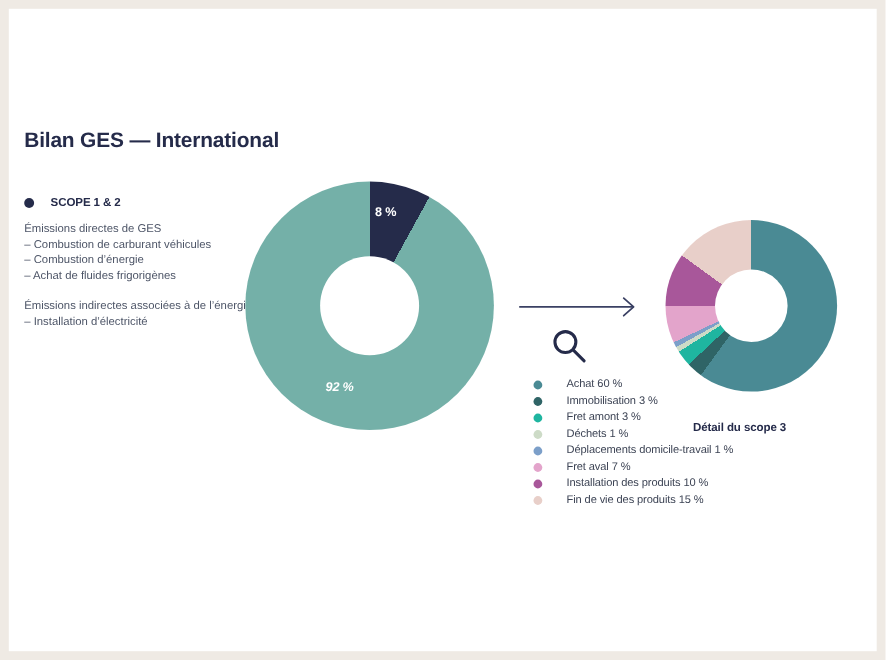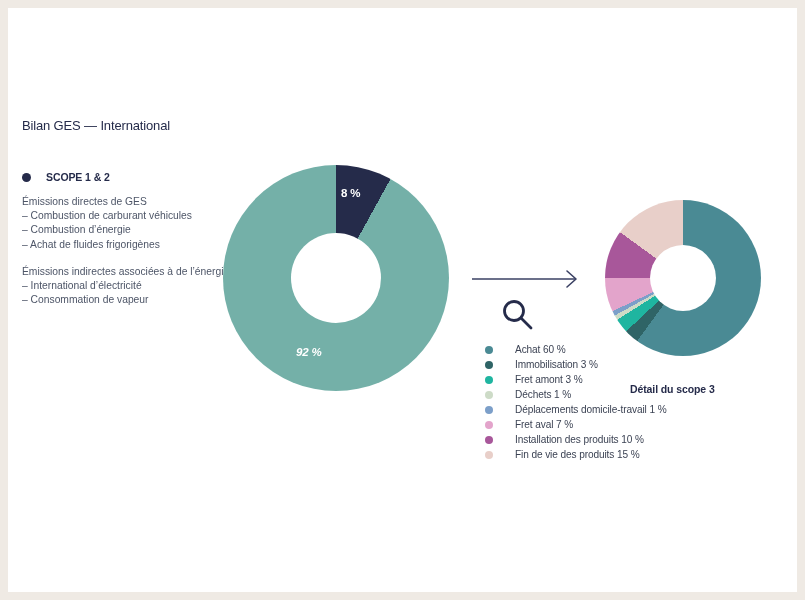--- a/index.html
+++ b/index.html
@@ -34,22 +34,22 @@
   }
 
   
   #left-panel {
     position: absolute;
     left: 14px;
     top: 110px;
     width: 210px;
   }
   #page-title {
-    font-size: 13px;
-    font-weight: normal;
+    font-size: 19px;
+    font-weight: bold;
     color: #252b4a;
     letter-spacing: -0.15px;
     margin: 0 0 38px 0;
     white-space: nowrap;
   }
   #scope12-heading {
     display: flex;
     align-items: center;
     gap: 15px;
     margin-bottom: 12px;
@@ -186,22 +186,21 @@
 
       <div class="text-group">
         <span class="lead">Émissions directes de GES</span>
         <span class="sub">– Combustion de carburant véhicules</span>
         <span class="sub">– Combustion d’énergie</span>
         <span class="sub">– Achat de fluides frigorigènes</span>
       </div>
 
       <div class="text-group">
         <span class="lead">Émissions indirectes associées à de l’énergie</span>
-        <span class="sub">– International d’électricité</span>
-        <span class="sub">– Consommation de vapeur</span>
+        <span class="sub">– Installation d’électricité</span>
       </div>
     </div>
 
     <div id="donut-main" class="donut" style="background: conic-gradient(rgb(37, 43, 74) 0deg, rgb(37, 43, 74) 28.8deg, rgb(116, 176, 168) 28.8deg, rgb(116, 176, 168) 360deg);"></div>
     <div id="donut-main-hole" class="donut-hole"></div>
     <div id="label-scope12" class="slice-label">8 %</div>
     <div id="label-scope3" class="slice-label">92 %</div>
 
     <div id="transition-marker">
       <svg width="120" height="70" viewBox="0 0 120 70">

